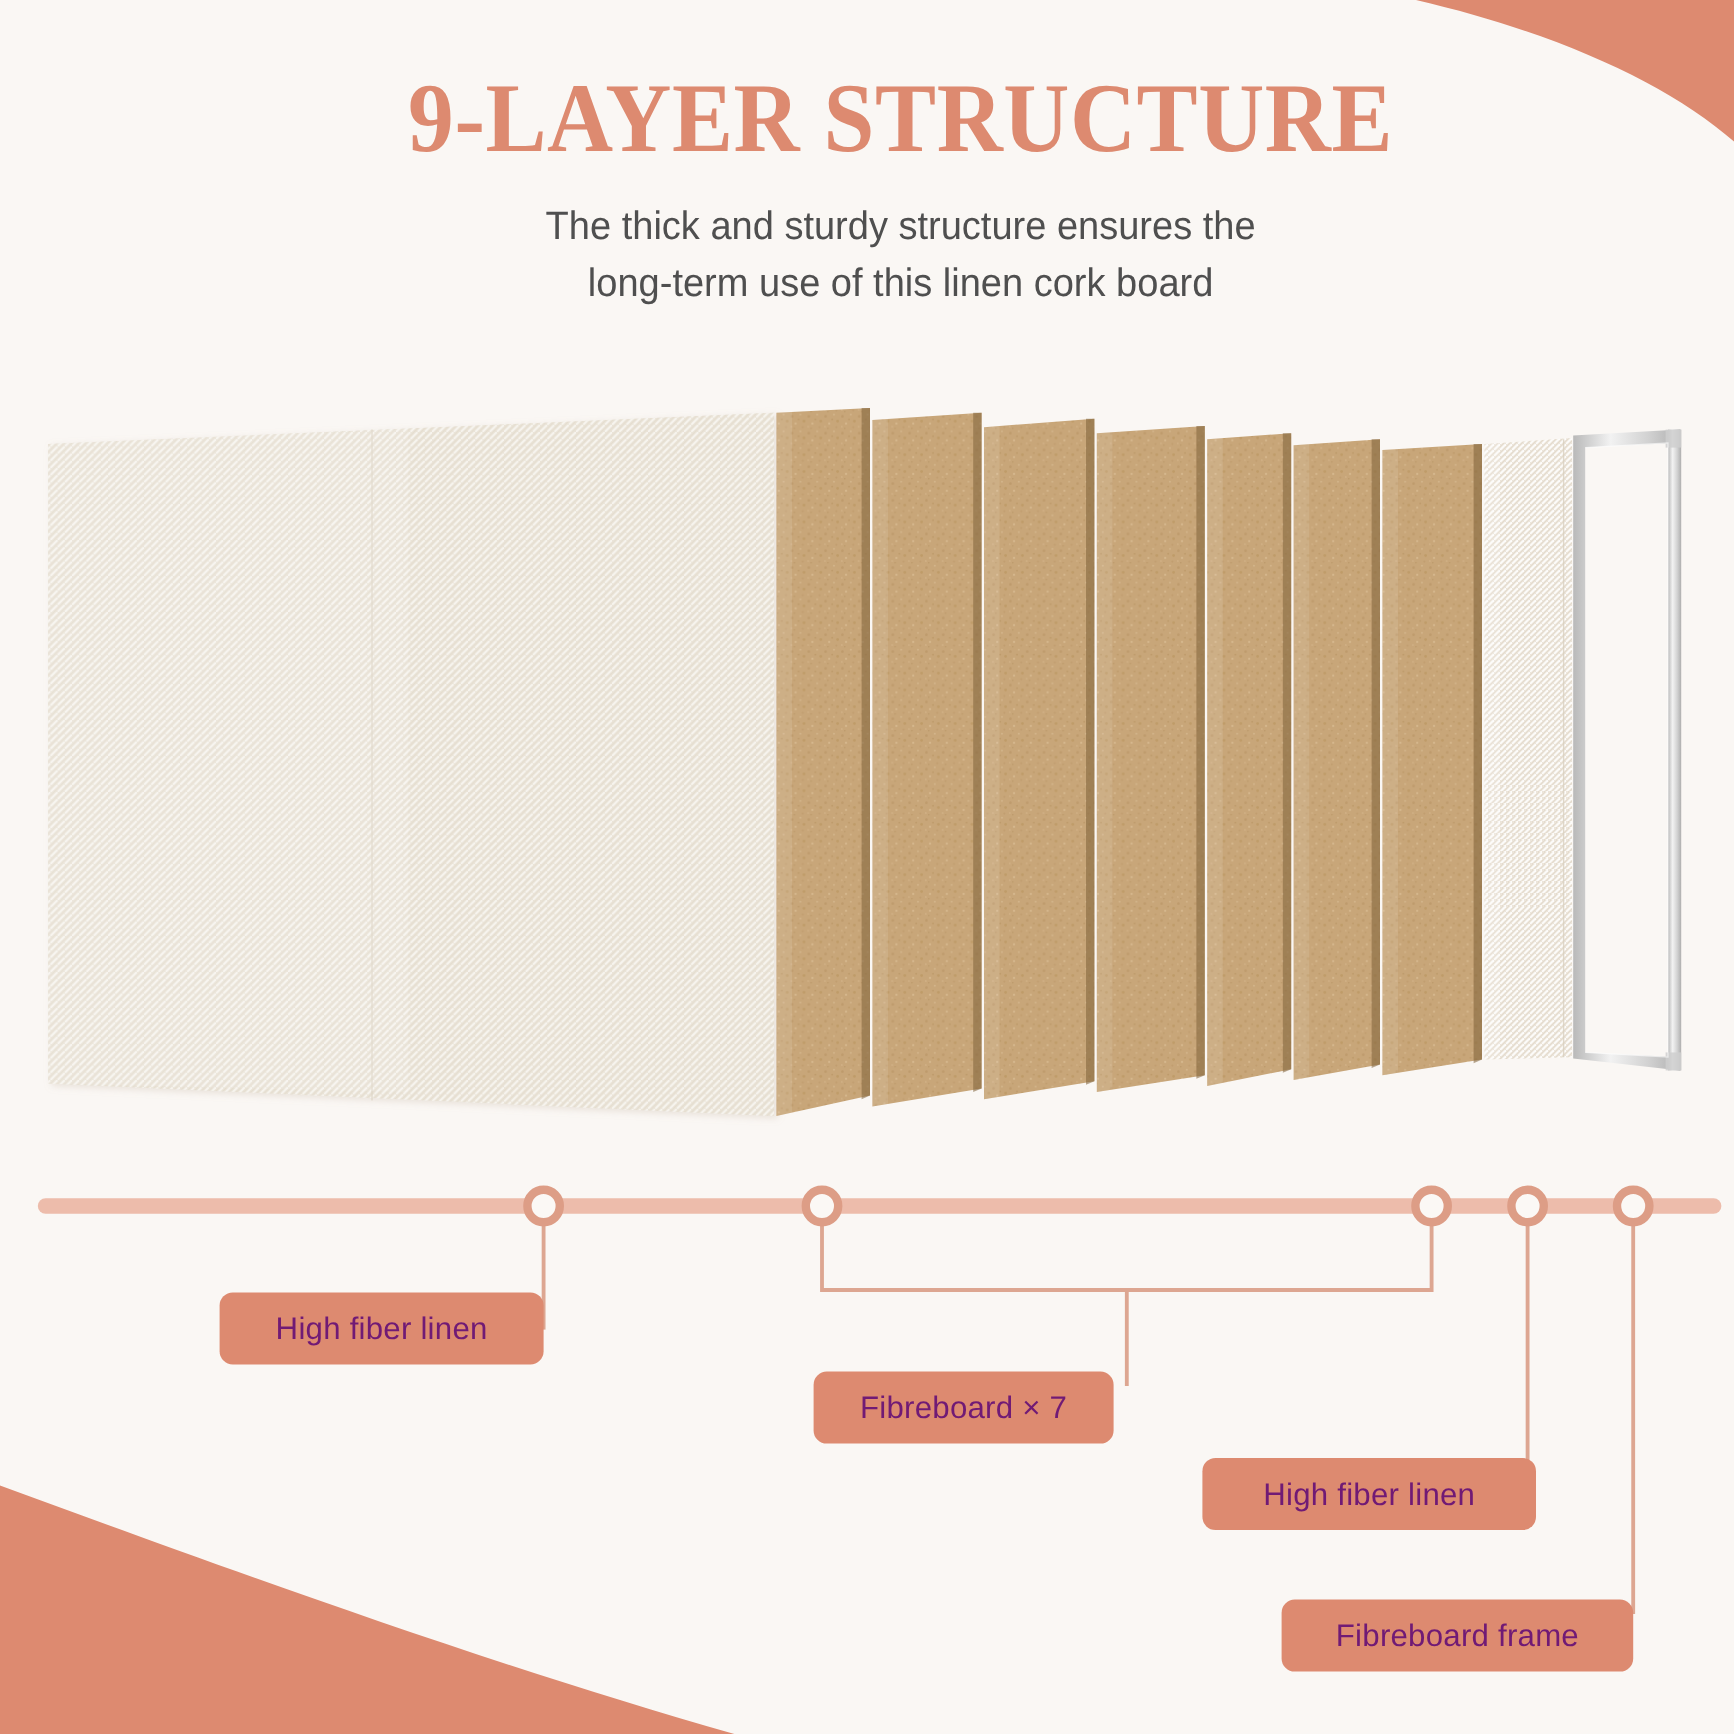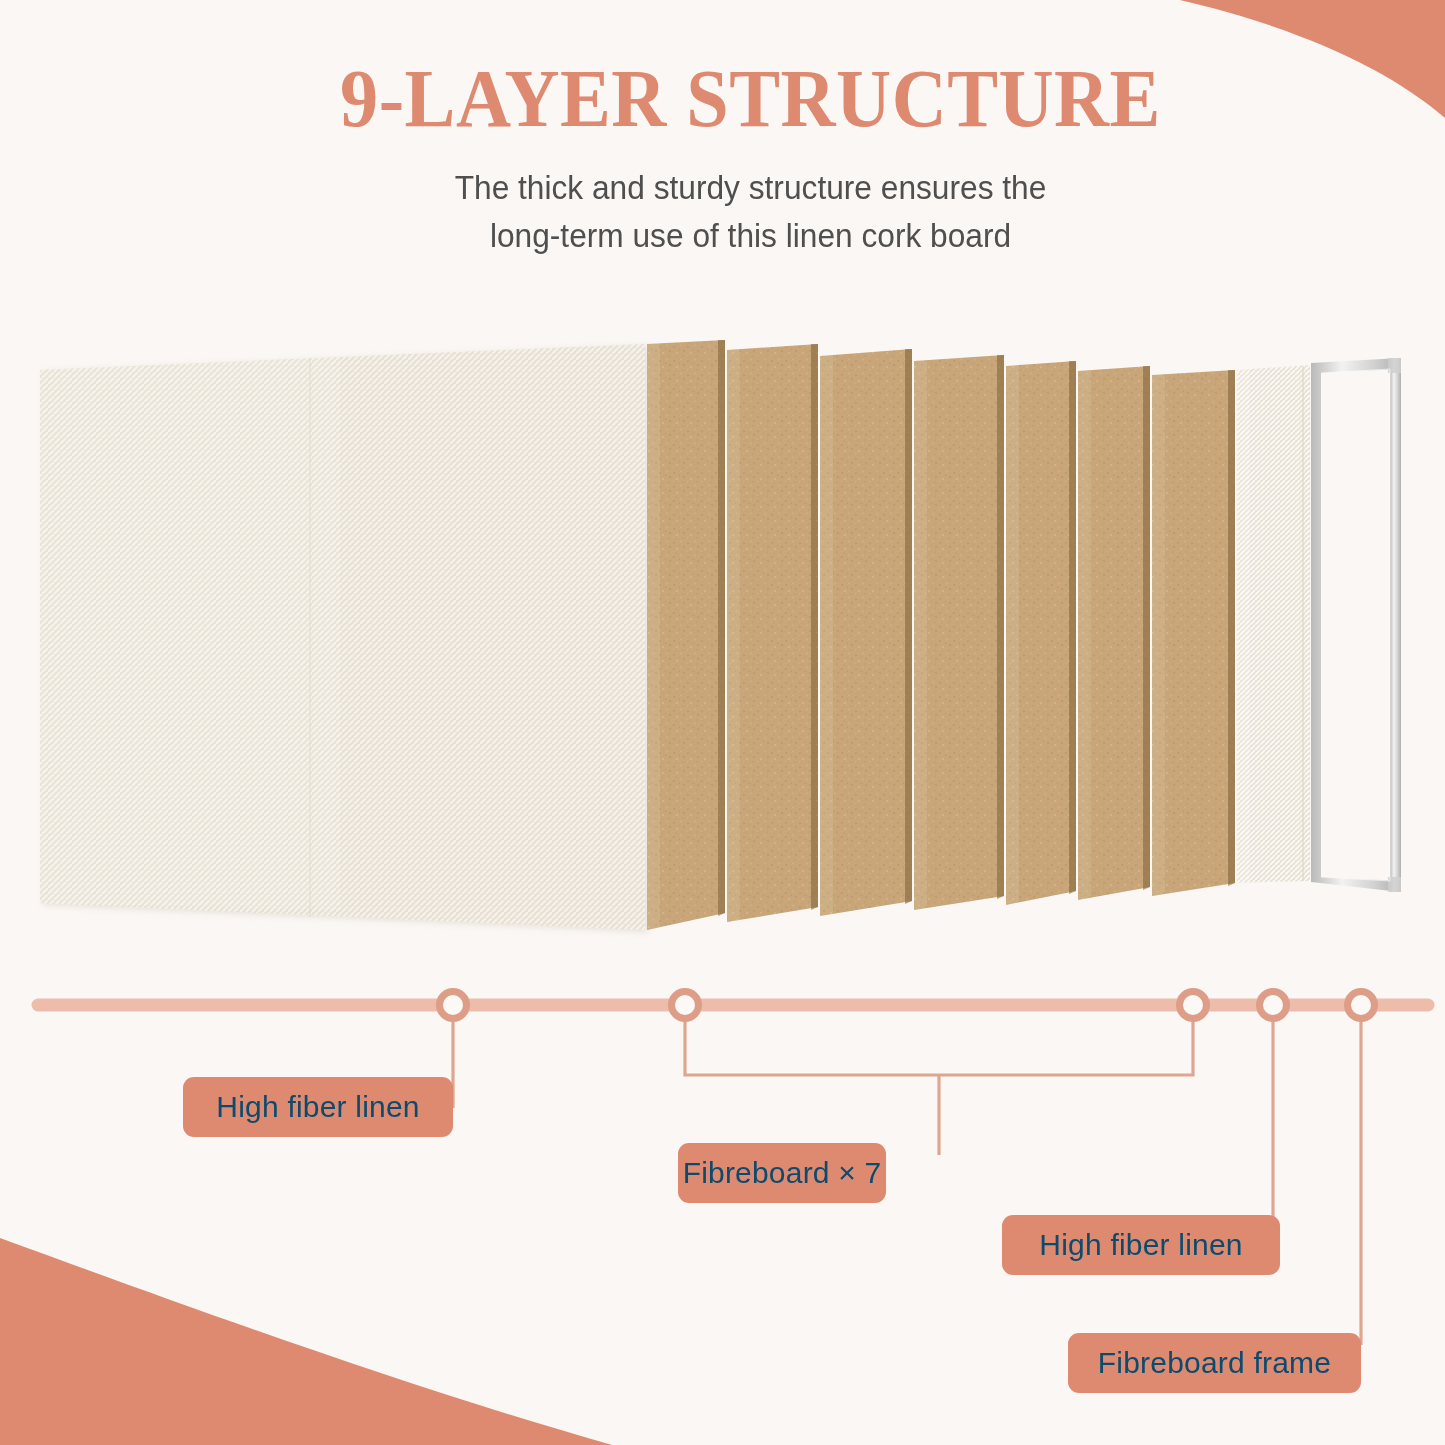--- a/index.html
+++ b/index.html
@@ -49,36 +49,36 @@
   
   #stack{position:absolute;left:0;top:330px;width:1445px;height:620px;z-index:3;}
 
   
   #connectors{position:absolute;left:0;top:960px;width:1445px;height:485px;z-index:4;}
 
   
   .badge{
     position:absolute;
     background:#dd8a70;
-    color:#0c4a6e;
+    color:#701a75;
     border-radius:11px;
     font-family:"Liberation Sans", sans-serif;
-    font-size:30px;
+    font-size:26px;
     line-height:1;
     display:flex;
     align-items:center;
     justify-content:center;
     padding:0 20px;
     box-sizing:border-box;
     white-space:nowrap;
     z-index:6;
     letter-spacing:0.2px;
   }
   #badge-linen-left { left:183px;  top:1077px; width:270px; height:60px; }
-  #badge-fibreboard { left:678px;  top:1143px; width:208px; height:60px; }
+  #badge-fibreboard { left:678px;  top:1143px; width:250px; height:60px; }
   #badge-linen-right{ left:1002px; top:1215px; width:278px; height:60px; }
   #badge-frame      { left:1068px; top:1333px; width:293px; height:60px; }
 </style>
 </head>
 <body>
 
 <div id="stage">
 
   <svg class="corner-svg" viewBox="0 0 1445 1445" aria-hidden="true">
     <path d="M1180,0 L1445,0 L1445,118 C1390,70 1300,28 1180,0 Z" fill="#dd8a70"></path>

